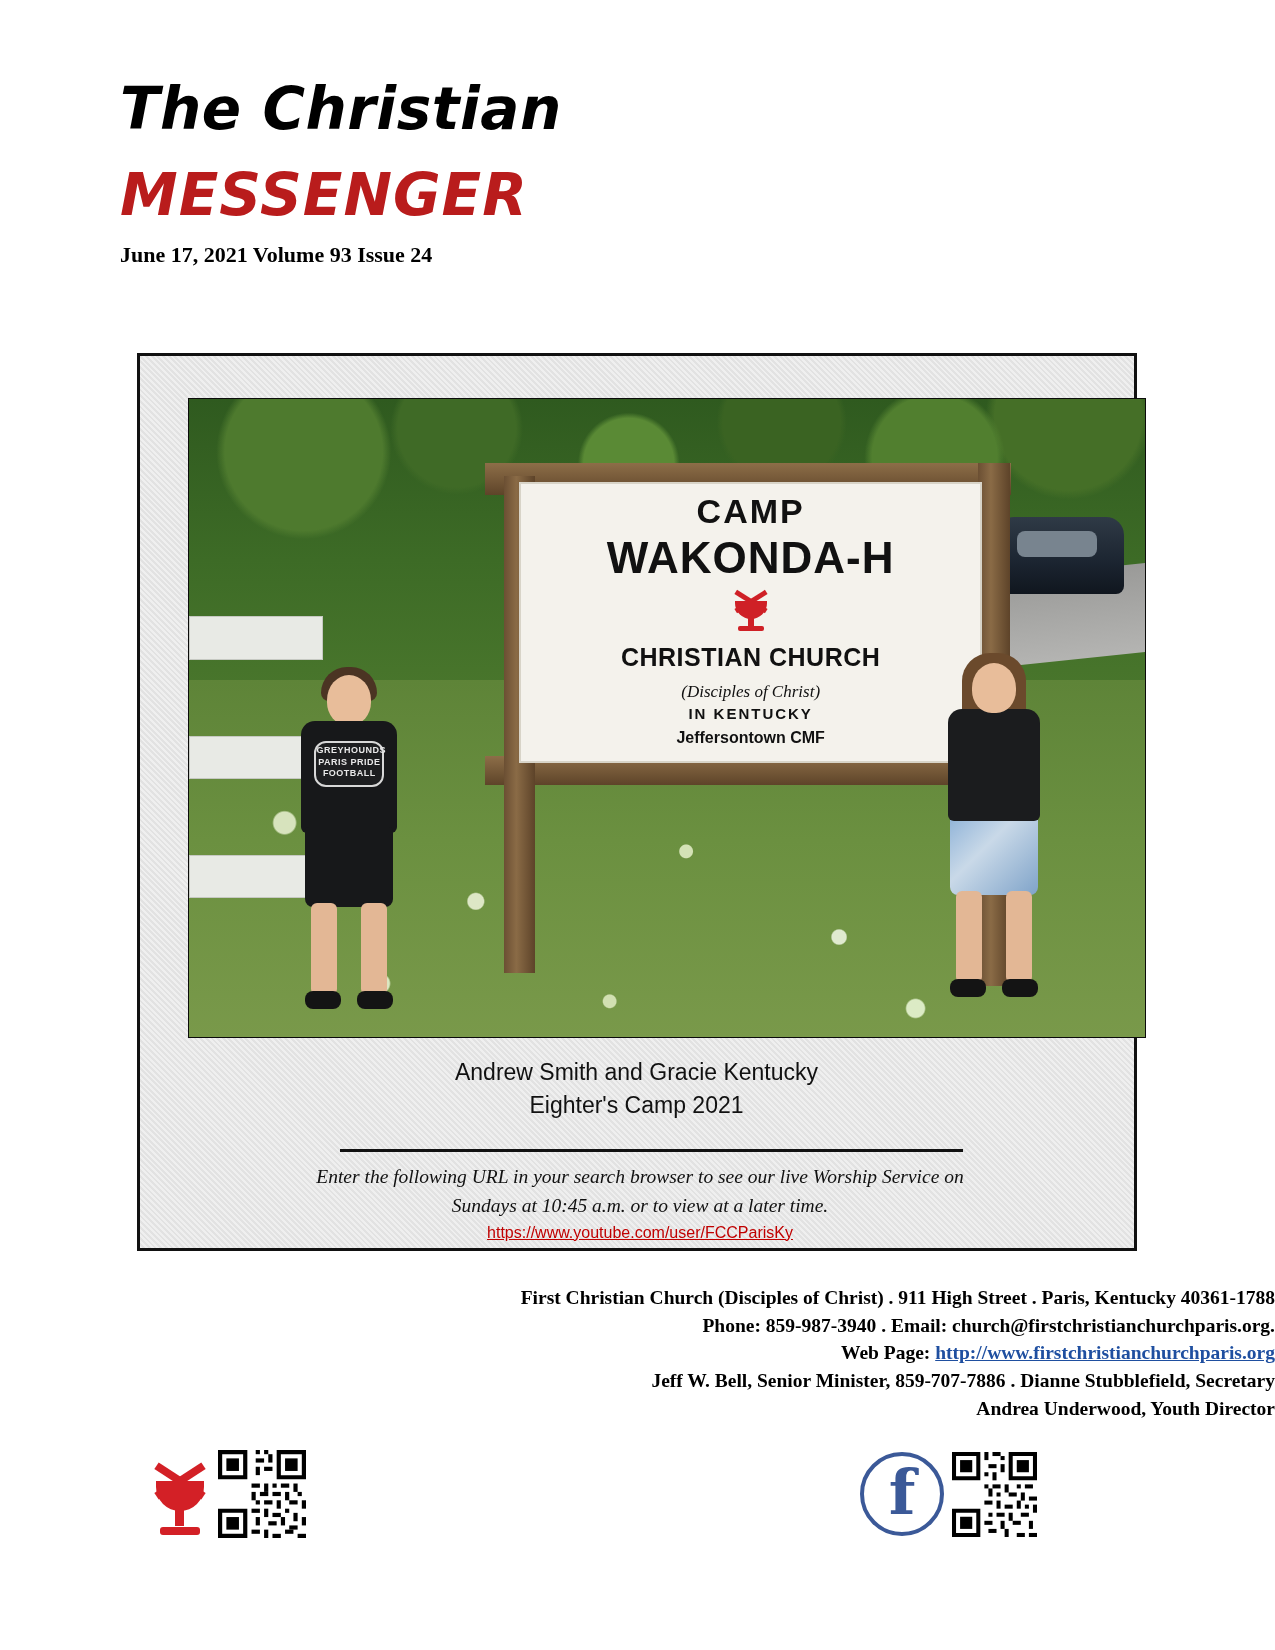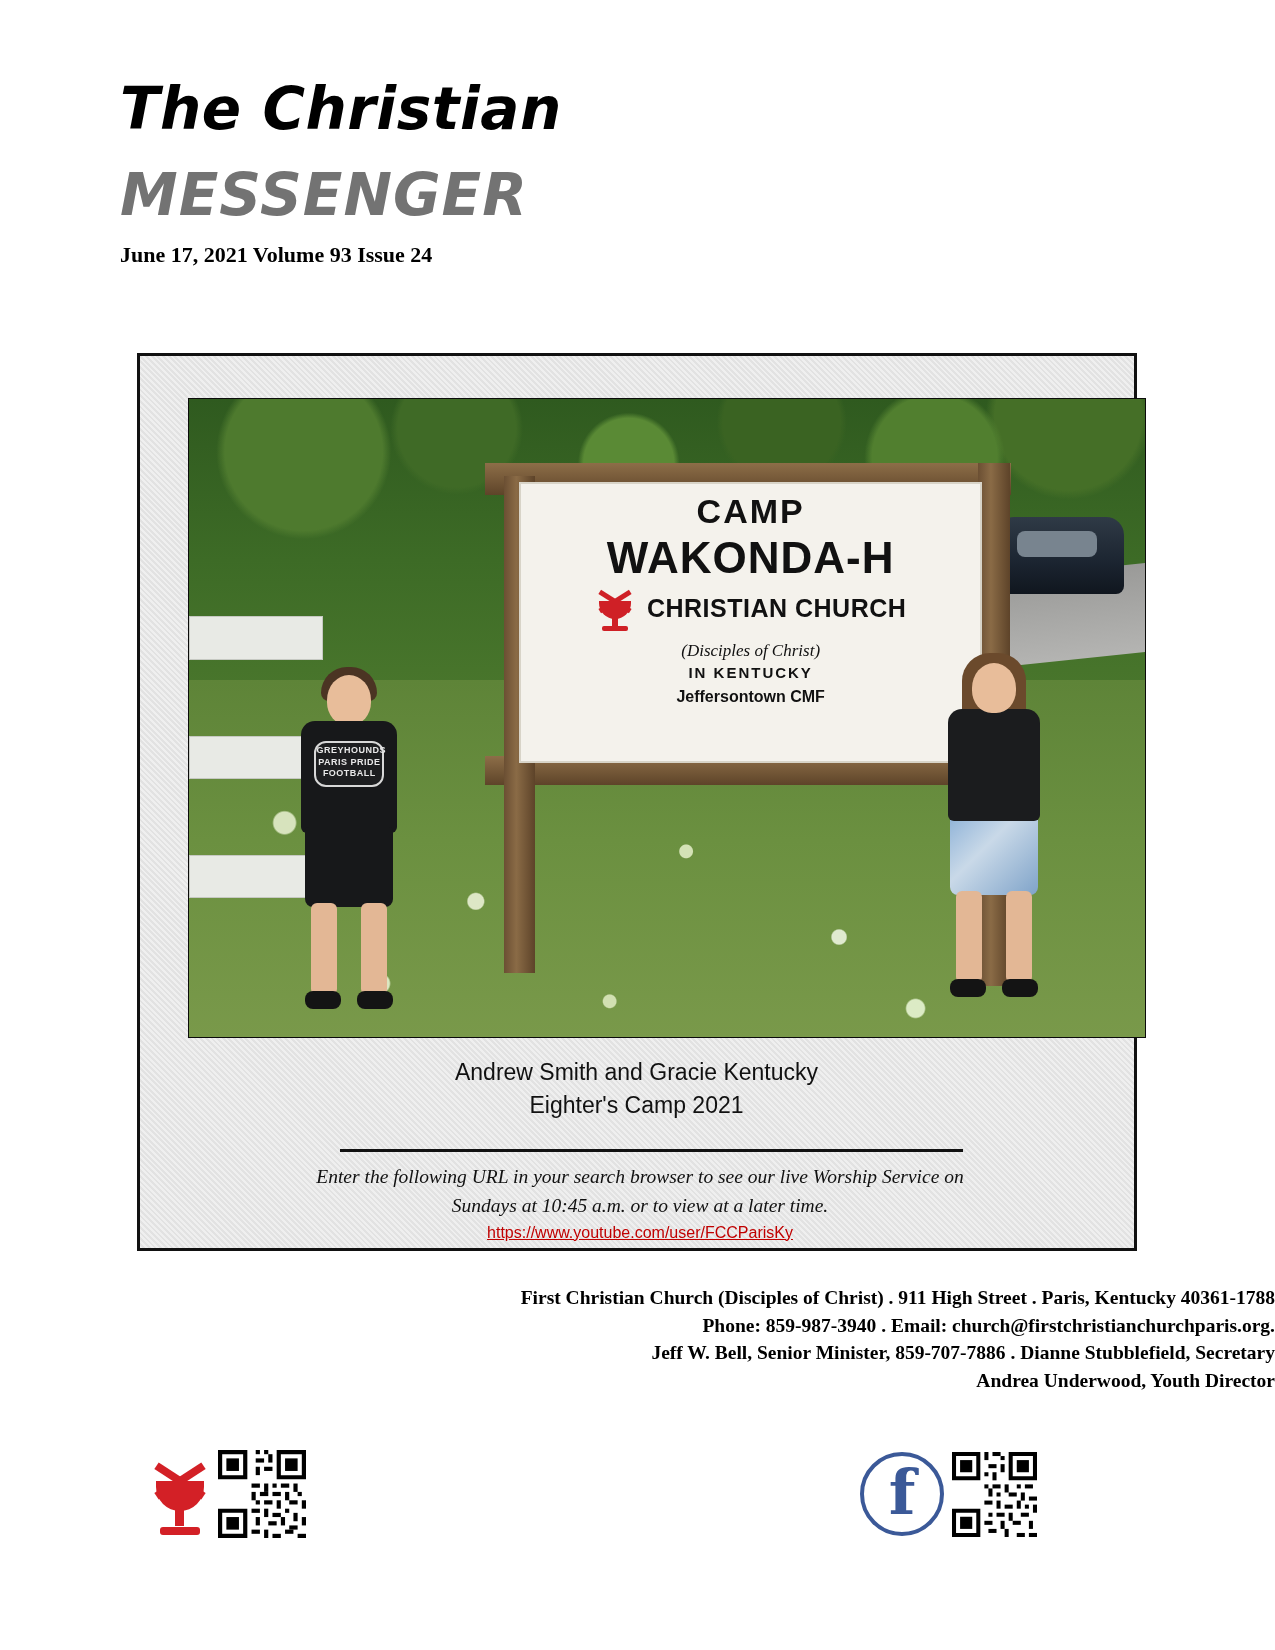--- a/index.html
+++ b/index.html
@@ -30,21 +30,21 @@
     line-height: 1.0;
     color: #000;
     letter-spacing: 0.5px;
   }
   .title-line-2 {
     font-family: "DejaVu Sans", sans-serif;
     font-style: italic;
     font-weight: bold;
     font-size: 58px;
     line-height: 1.0;
-    color: #737373;
+    color: #b91c1c;
     margin-top: 28px;
     letter-spacing: 1px;
   }
   .issue-line {
     font-family: "Liberation Serif", serif;
     font-weight: bold;
     font-size: 22px;
     color: #000;
     margin-top: 18px;
   }
@@ -169,21 +169,21 @@
     background: #f4f2ec;
     border: 2px solid #d8d4c8;
     box-sizing: border-box;
     text-align: center;
     color: #111;
     font-family: "Liberation Sans", sans-serif;
     overflow: hidden;
   }
   .sg-l1 { font-weight: bold; font-size: 34px; letter-spacing: 2px; margin-top: 8px; }
   .sg-l2 { font-weight: bold; font-size: 44px; letter-spacing: 1px; margin-top: 2px; }
-  .sg-row { display: flex; align-items: center; justify-content: center; gap: 12px; margin-top: 4px; }
+  .sg-row { display: flex; align-items: center; justify-content: center; gap: 12px; margin-top: 4px; flex-direction: column; }
   .sg-chalice {
     width: 40px; height: 44px; position: relative; flex: none;
   }
   .sg-chalice .cup {
     position: absolute; left: 4px; top: 14px; width: 32px; height: 18px;
     background: #cf2026; border-radius: 0 0 16px 16px;
   }
   .sg-chalice .stem {
     position: absolute; left: 17px; top: 31px; width: 6px; height: 9px; background: #cf2026;
   }
@@ -437,20 +437,24 @@
   <div class="live-block">
     <div>Enter the following URL in your search browser to see our live Worship Service  on</div>
     <div>Sundays at 10:45 a.m. or to view at a later time.</div>
     <a class="live-link" href="#">https://www.youtube.com/user/FCCParisKy</a>
   </div>
 </div>
 
 <div class="footer">
   <div>First Christian Church (Disciples of Christ) . 911 High Street . Paris, Kentucky  40361-1788</div>
   <div>Phone:  859-987-3940 . Email:  church@firstchristianchurchparis.org.</div>
+  <div>
+    <span>Web Page:</span>
+    <a class="web-link" href="#">http://www.firstchristianchurchparis.org</a>
+  </div>
   <div>Jeff W. Bell, Senior Minister, 859-707-7886 . Dianne Stubblefield, Secretary</div>
   <div>Andrea Underwood, Youth Director</div>
 </div>
 
 <div class="chalice-logo">
   <div class="x1"></div>
     <div class="x2"></div>
   <div class="cup"></div>
     <div class="stem"></div>
     <div class="base"></div>

